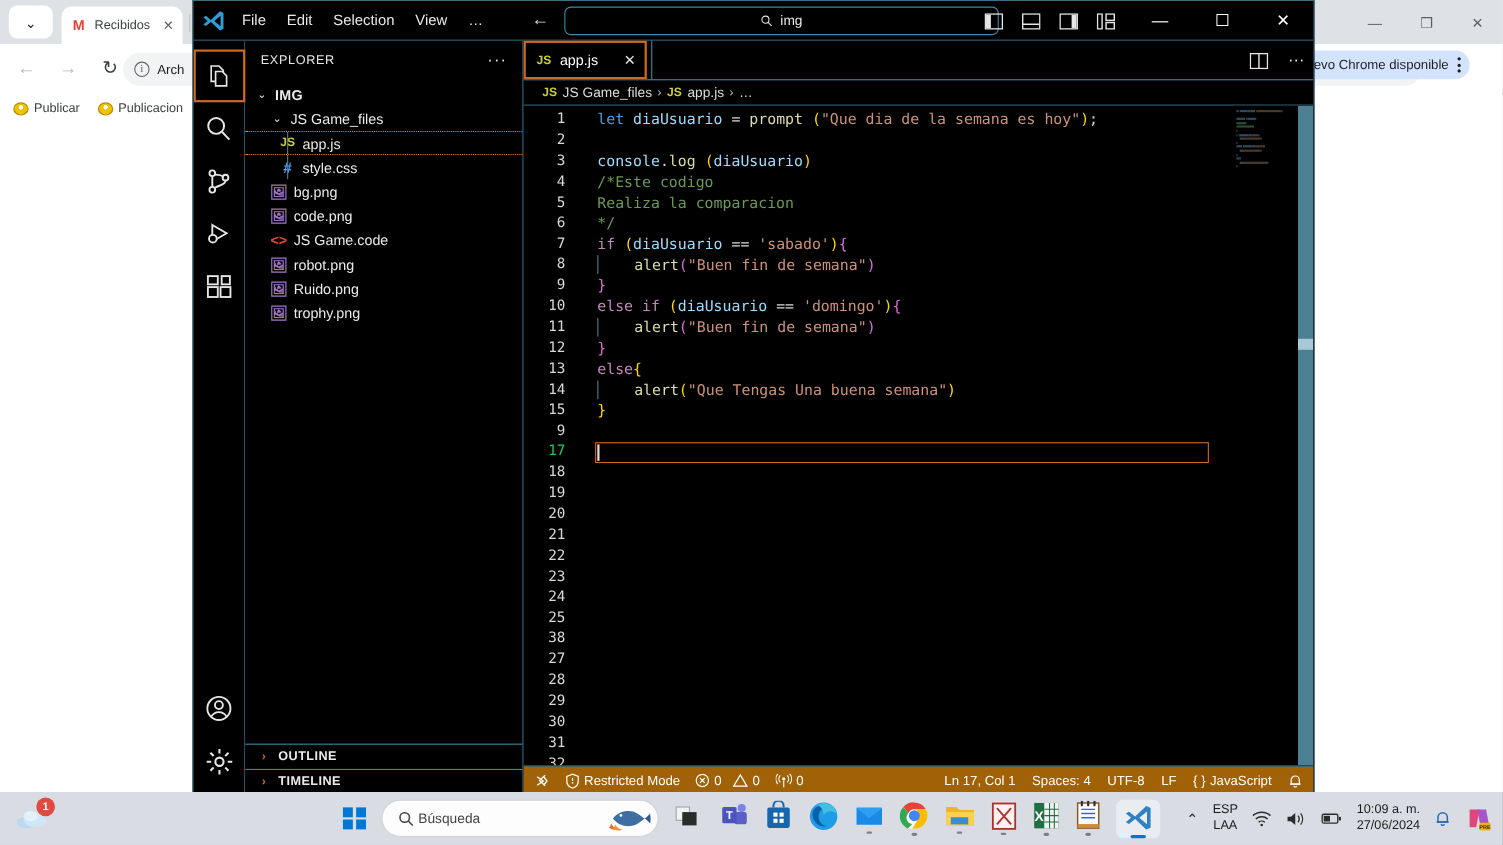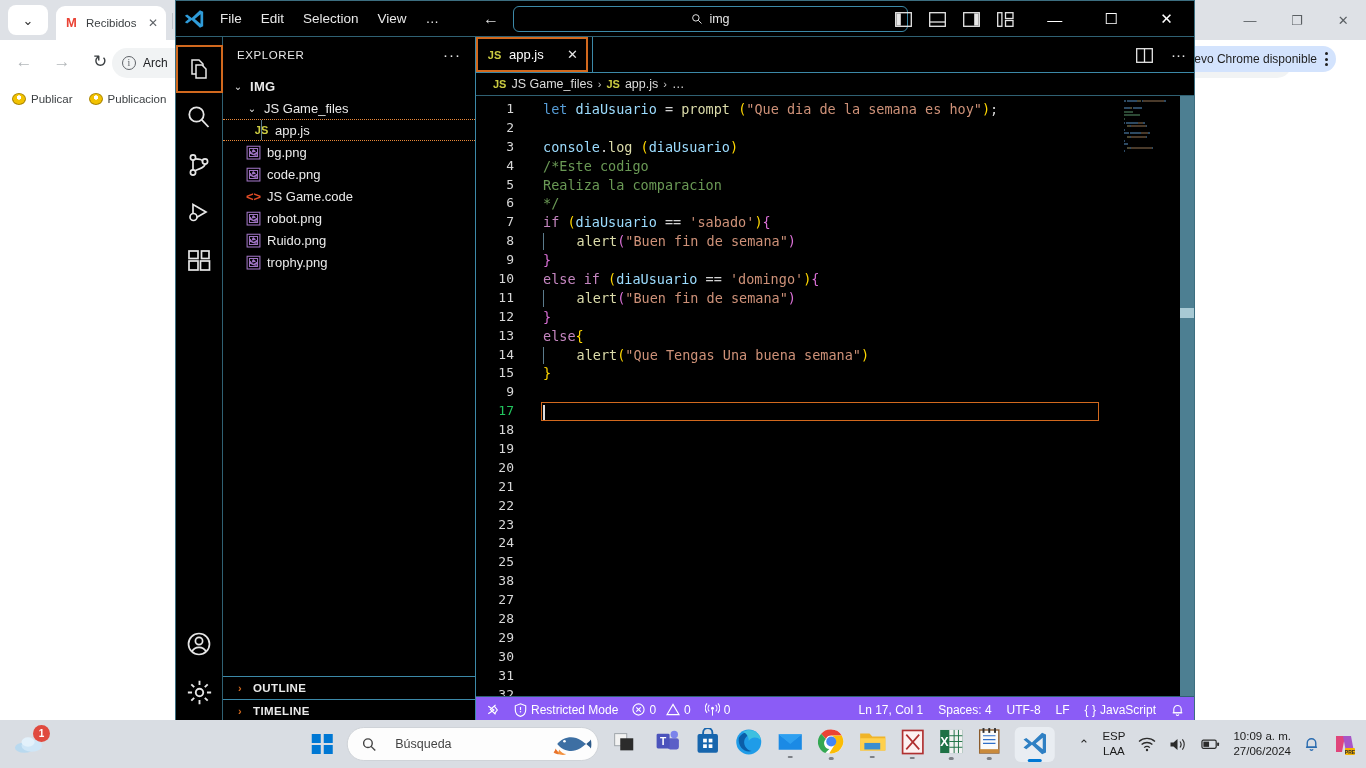--- a/index.html
+++ b/index.html
@@ -230,21 +230,21 @@
   .mm-line.o { background:#4a3a2a; }
   .mm-line.y { background:#4a4630; }
   .vscroll {
     position:absolute; right:0; top:0; width:14px; background:#4d7f92;
   }
   .vscroll-thumb {
     position:absolute; right:0; width:14px; background:#a7c9d4; height:10px;
   }
 
   .statusbar {
-    height:26px; flex:none; background:#8b5cf6; border-top:1px solid #2f6173;
+    height:26px; flex:none; background:#a16207; border-top:1px solid #2f6173;
     display:flex; align-items:center; color:#ffffff; font-size:12px;
     position:relative;
   }
   .sb-left { display:flex; align-items:center; gap:14px; padding-left:10px;}
   .sb-right { position:absolute; right:10px; display:flex; align-items:center; gap:15px; }
   .sb-item { display:flex; align-items:center; gap:4px; white-space:nowrap; }
 
   
   #taskbar {
     position:absolute; left:0; bottom:0; width:1366px; height:48px;
@@ -257,21 +257,21 @@
     display:flex; align-items:center; gap:14px;
   }
   .tb-right {
     position:absolute; right:8px; display:flex; align-items:center; gap:13px;
   }
   .win-logo { display:grid; grid-template-columns:9px 9px; grid-template-rows:9px 9px; gap:2.5px; }
   .win-logo i { background:#0078d4; display:block; }
   .tb-search {
     width:252px; height:34px; border-radius:17px; background:#fdfdfd;
     border:1px solid #cfd3d8;
-    display:flex; align-items:center; gap:19px; padding-left:14px;
+    display:flex; align-items:center; gap:4px; padding-left:14px;
     font-size:12.5px; color:#444; position:relative;
   }
   .tb-icon { width:30px; height:30px; position:relative; }
   .tb-app { display:flex; flex-direction:column; align-items:center; }
   .tb-dot { width:5px; height:2.5px; border-radius:2px; background:#7d8187; margin-top:2px; }
   .tb-dot.wide { width:14px; height:3px; background:#0078d4; }
   .tb-active-bg { background:#e9edf2; border-radius:6px; padding:3px 6px 0; }
   .tb-clock { font-size:11.5px; color:#1b1b1b; text-align:right; line-height:15px; }
   .tb-lang { font-size:11.5px; color:#1b1b1b; text-align:center; line-height:15px; }
   .badge {
@@ -452,20 +452,25 @@
           <span class="chev">⌄</span>
           <span>JS Game_files</span>
         </div>
 
         <div class="row ind3 sel">
           <span class="guide"></span>
           <span class="ficon ic-js">JS</span>
           <span>app.js</span>
         </div>
 
+        <div class="row ind3">
+          <span class="guide"></span>
+          <span class="ficon ic-css">#</span>
+          <span>style.css</span>
+        </div>
 
         <div class="row ind2">
           <span class="ficon ic-img">🖼</span>
           <span>bg.png</span>
         </div>
         <div class="row ind2">
           <span class="ficon ic-img">🖼</span>
           <span>code.png</span>
         </div>
         <div class="row ind2">

